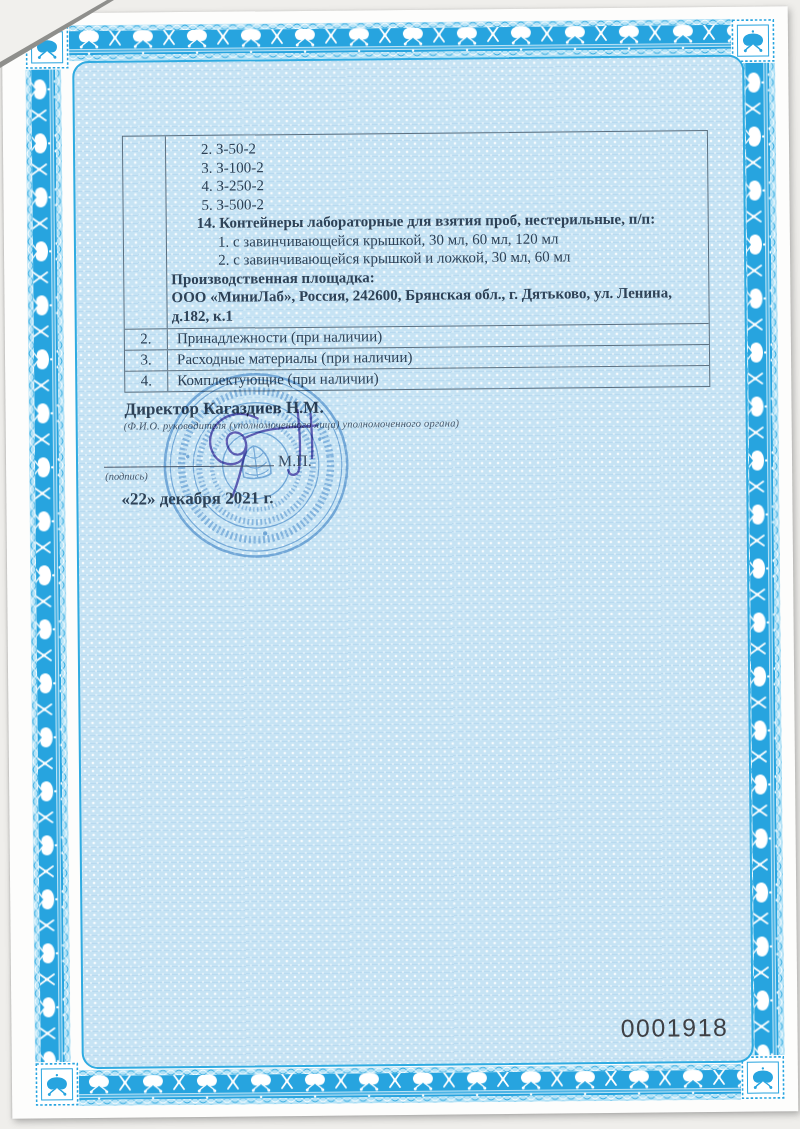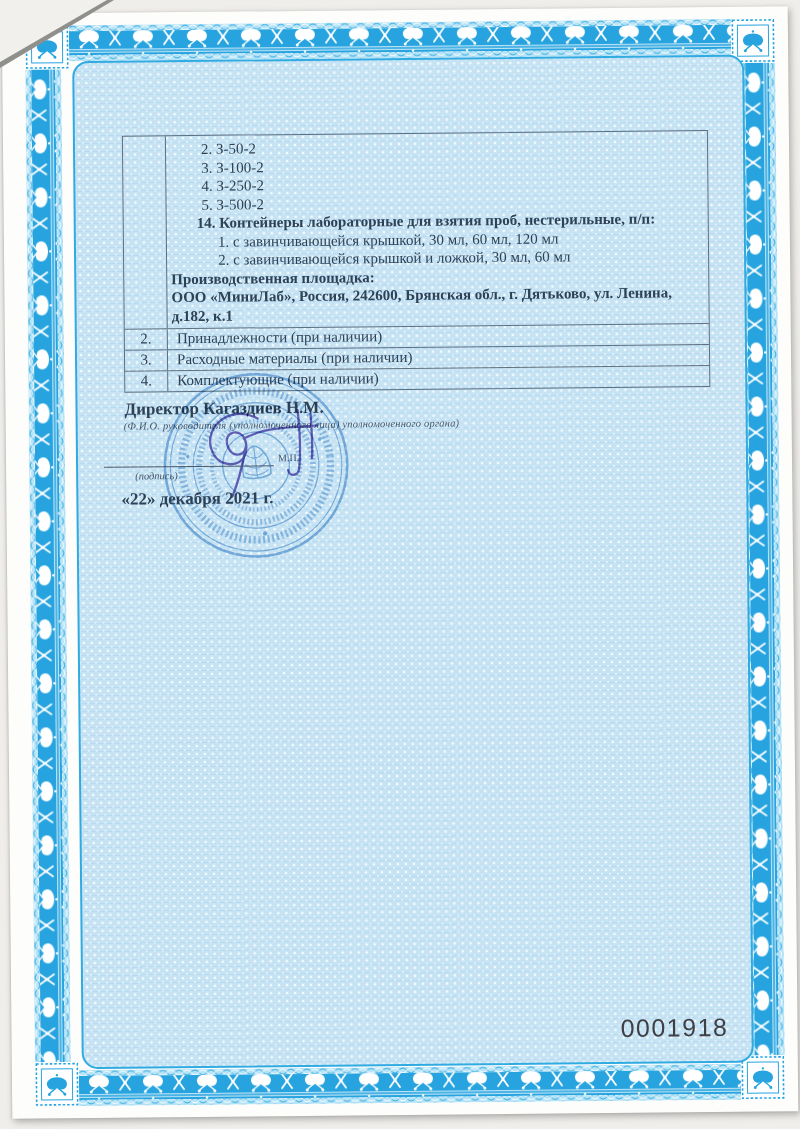--- a/index.html
+++ b/index.html
@@ -64,22 +64,22 @@
   .itemrow{height:20px;line-height:19px;}
   .itemrow .lbl{padding-left:9px;}
   .ind-a{padding-left:35px;}
   .ind-b{padding-left:30px;font-weight:bold;}
   .ind-c{padding-left:51px;}
   .ind-d{padding-left:4px;font-weight:bold;}
   
   .director{position:absolute;left:47px;top:337px;font-weight:bold;font-size:17px;color:var(--ink);}
   .director-note{position:absolute;left:46px;top:358px;font-style:italic;font-size:10.5px;color:var(--note);letter-spacing:.2px;}
   .sig-line{position:absolute;left:26px;top:404px;width:170px;height:0;border-bottom:1.3px solid #44566b;}
-  .mp{position:absolute;left:200px;top:391px;font-size:10px;color:#3a4d63;}
-  .sig-caption{position:absolute;left:27px;top:408px;font-style:italic;font-size:10.5px;color:var(--note);margin-left:30px;}
+  .mp{position:absolute;left:200px;top:391px;font-size:16px;color:#3a4d63;}
+  .sig-caption{position:absolute;left:27px;top:408px;font-style:italic;font-size:10.5px;color:var(--note);}
   .doc-date{position:absolute;left:43px;top:427px;font-weight:bold;font-size:17px;color:var(--ink);}
   .stamp{position:absolute;left:80px;top:306px;width:196px;height:196px;opacity:.52;mix-blend-mode:multiply;transform:rotate(-7deg);}
   .signature{position:absolute;left:102px;top:335px;width:230px;height:165px;mix-blend-mode:multiply;}
   
   .serial{
     position:absolute;left:516px;top:956px;width:150px;text-align:center;
     font-family:"Liberation Sans", sans-serif;font-size:25px;color:#3f4045;letter-spacing:1.5px;
   }
   
   .fold-line{position:absolute;left:0;top:0;width:114px;height:68px;background:#8f8f8c;

